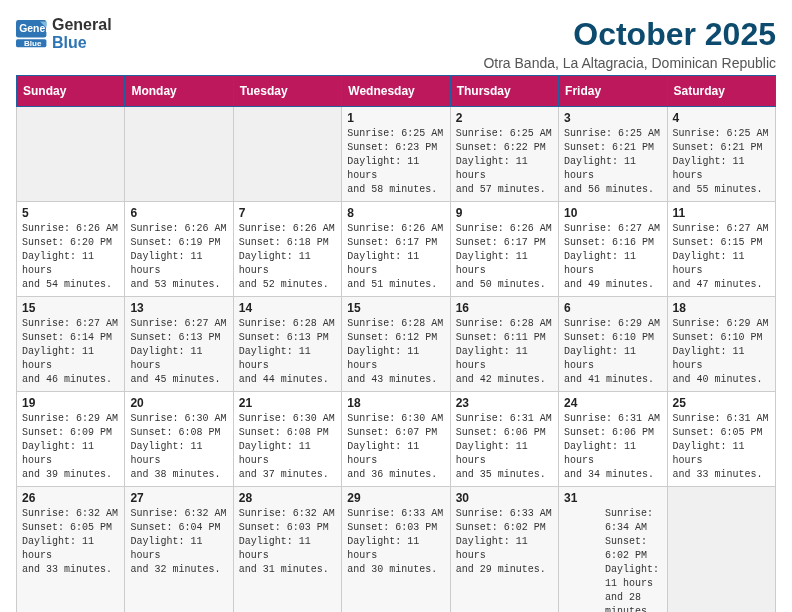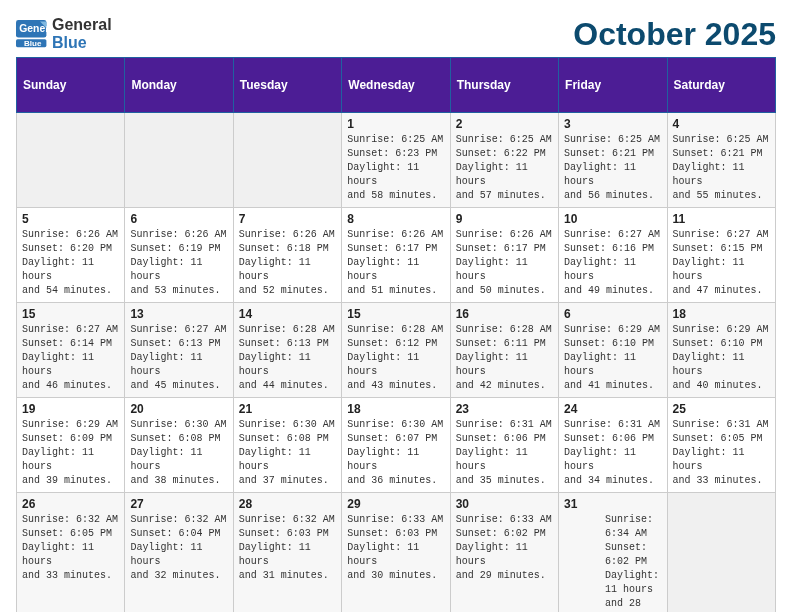--- a/index.html
+++ b/index.html
@@ -38,24 +38,24 @@
       color: #555;
       margin-top: 2px;
     }
     .calendar {
       width: 100%;
       border-collapse: collapse;
       border: 1px solid #ccc;
       font-size: 11px;
     }
     .calendar thead tr th {
-      background-color: #4c1d95;
+      background-color: #be185d;
       color: #fff;
       text-align: left;
-      padding: 20px 6px;
+      padding: 8px 6px;
       font-size: 12px;
       font-weight: bold;
       border: 1px solid #2060a0;
     }
     .calendar tbody tr td {
       vertical-align: top;
       border: 1px solid #ccc;
       padding: 4px 5px;
       min-height: 80px;
       height: 88px;
@@ -95,20 +95,21 @@
       <rect x="0" y="24" width="38" height="10" rx="2" fill="#2e75b6"></rect>
       <text x="10" y="32" font-family="Arial" font-weight="bold" font-size="10" fill="white">Blue</text>
     </svg>
     <div style="display:flex; flex-direction:column; line-height:1.1;">
       <span style="font-size:16px; font-weight:bold; color:#333;">General</span>
       <span style="font-size:16px; font-weight:bold; color:#2e75b6;">Blue</span>
     </div>
   </div>
   <div class="title-block">
     <div class="month-title">October 2025</div>
+    <div class="subtitle">Otra Banda, La Altagracia, Dominican Republic</div>
   </div>
 </div>
 
 <table class="calendar">
   <thead>
     <tr>
       <th>Sunday</th>
       <th>Monday</th>
       <th>Tuesday</th>
       <th>Wednesday</th>

